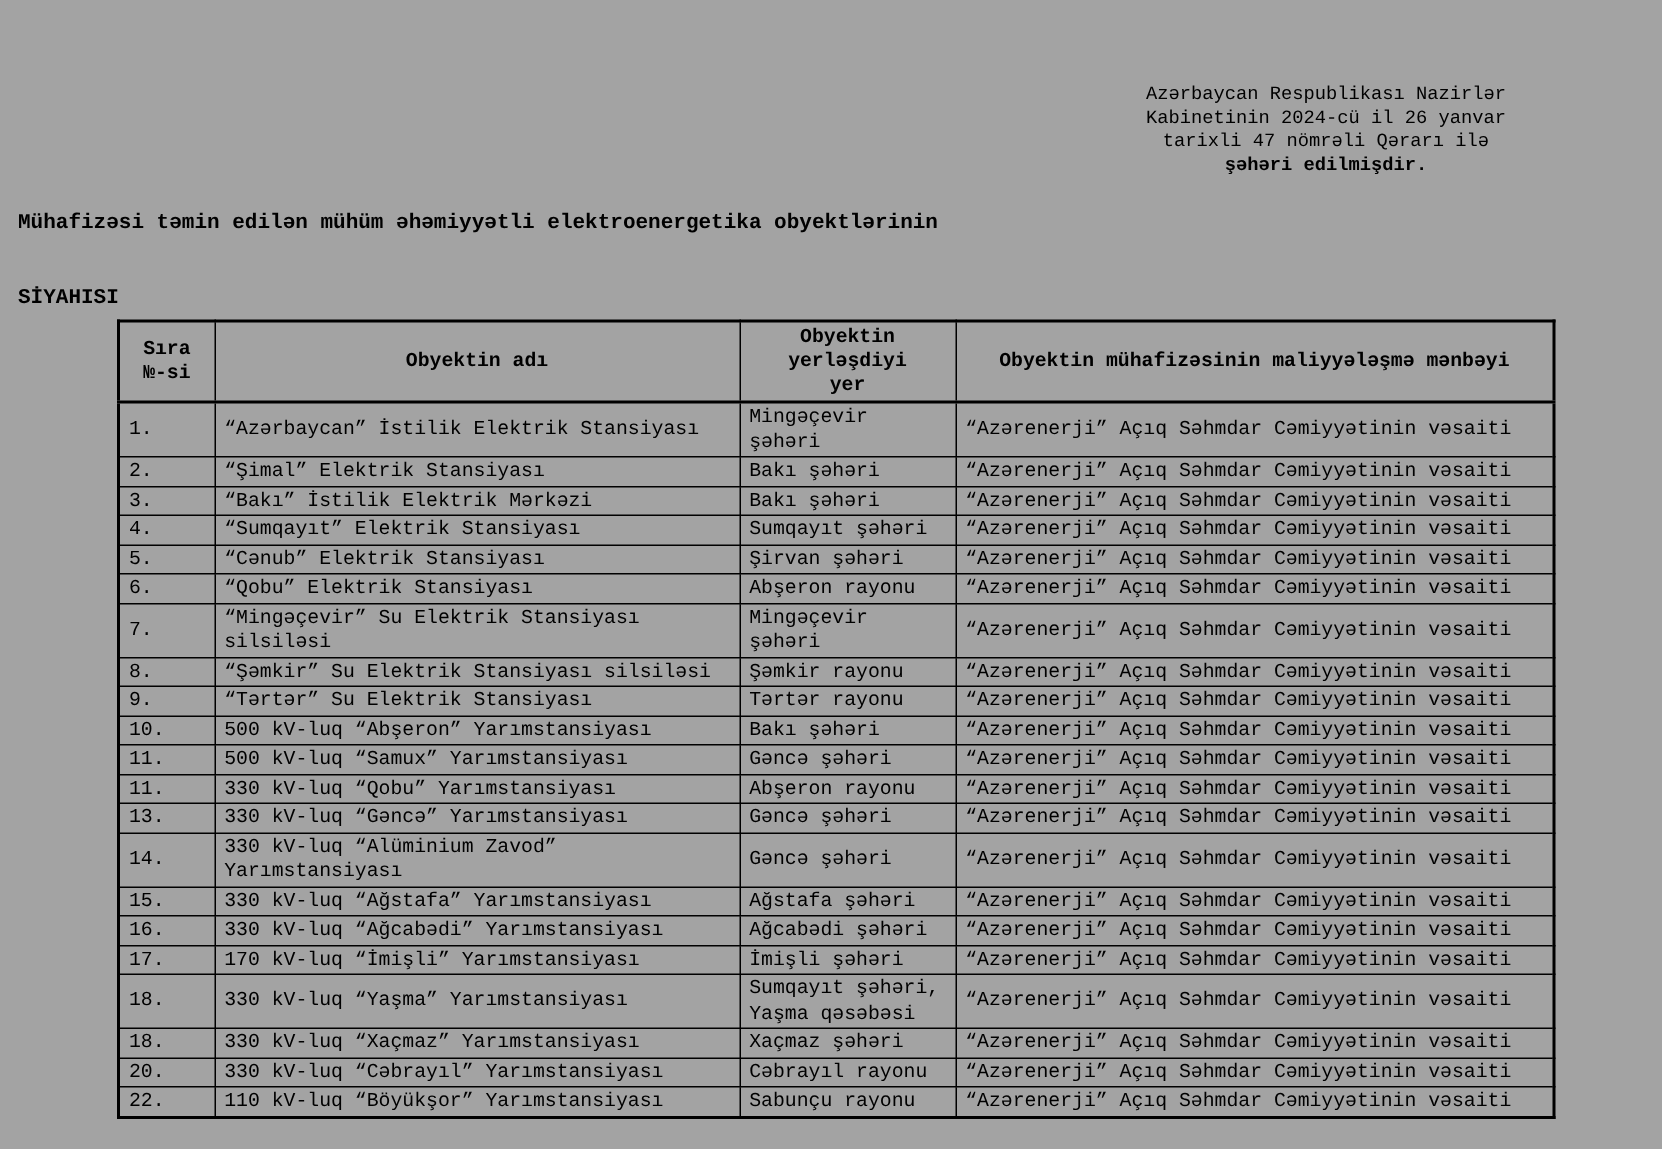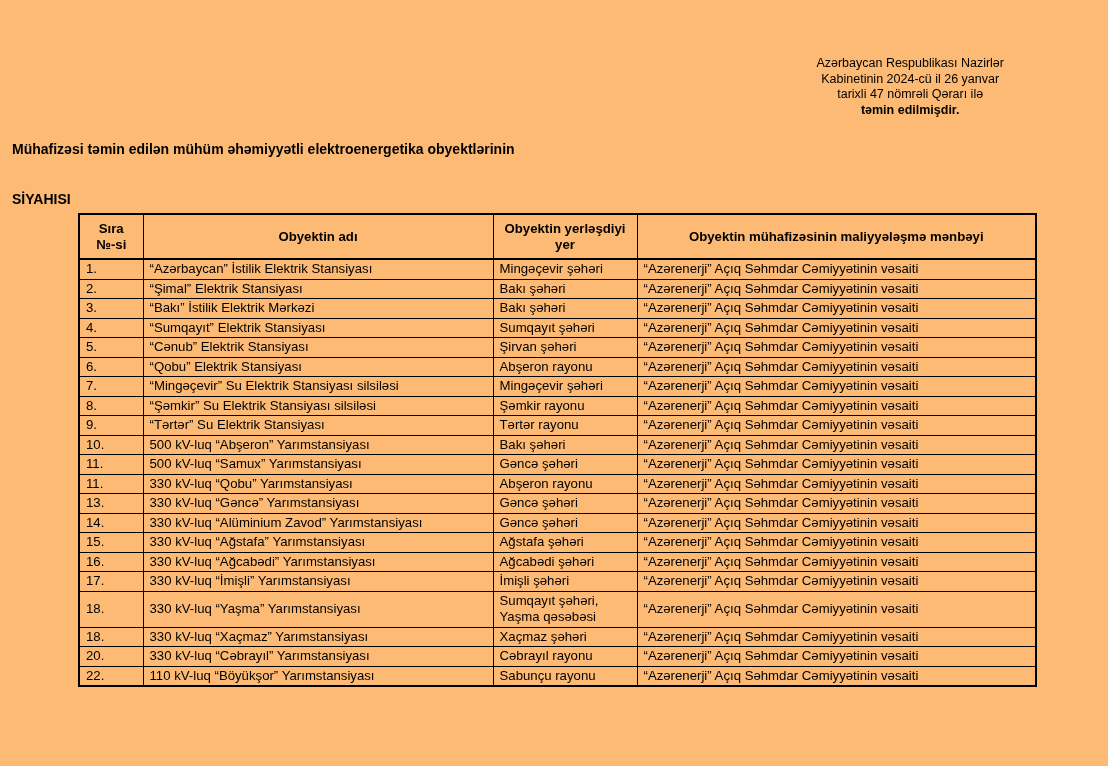--- a/index.html
+++ b/index.html
@@ -5,22 +5,23 @@
   * { margin: 0; padding: 0; box-sizing: border-box; }
   html, body { background: #ffffff; }
   body {
     font-family: "Liberation Sans", "DejaVu Sans", sans-serif;
     color: #000;
   }
   .page {
     position: relative;
     width: 1108px;
     height: 766px;
-    background: #fdba74;
+    background: #a3a3a3;
     overflow: hidden;
+    font-family: Liberation Mono, monospace;
   }
   .approval {
     position: absolute;
     top: 56px;
     right: 104px;
     text-align: center;
     font-size: 12.5px;
     line-height: 15.5px;
     white-space: nowrap;
   }
@@ -77,21 +78,21 @@
 </style>
 </head>
 <body>
 
 <div class="page">
 
   <div class="approval">
     <div>Azərbaycan Respublikası Nazirlər</div>
     <div>Kabinetinin 2024-cü il 26 yanvar</div>
     <div>tarixli 47 nömrəli Qərarı ilə</div>
-    <div class="bold">təmin edilmişdir.</div>
+    <div class="bold">şəhəri edilmişdir.</div>
   </div>
 
   <div class="doc-title">
     <div>Mühafizəsi təmin edilən mühüm əhəmiyyətli elektroenergetika obyektlərinin</div>
     <div class="subtitle">SİYAHISI</div>
   </div>
 
   <table class="objects">
     <colgroup>
       <col class="col-num">
@@ -201,21 +202,21 @@
           <td class="c4">“Azərenerji” Açıq Səhmdar Cəmiyyətinin vəsaiti</td>
         </tr>
         <tr>
           <td class="c1">16.</td>
           <td class="c2">330 kV-luq “Ağcabədi” Yarımstansiyası</td>
           <td class="c3">Ağcabədi şəhəri</td>
           <td class="c4">“Azərenerji” Açıq Səhmdar Cəmiyyətinin vəsaiti</td>
         </tr>
         <tr>
           <td class="c1">17.</td>
-          <td class="c2">330 kV-luq “İmişli” Yarımstansiyası</td>
+          <td class="c2">170 kV-luq “İmişli” Yarımstansiyası</td>
           <td class="c3">İmişli şəhəri</td>
           <td class="c4">“Azərenerji” Açıq Səhmdar Cəmiyyətinin vəsaiti</td>
         </tr>
         <tr>
           <td class="c1">18.</td>
           <td class="c2">330 kV-luq “Yaşma” Yarımstansiyası</td>
           <td class="c3">Sumqayıt şəhəri,
 Yaşma qəsəbəsi</td>
           <td class="c4">“Azərenerji” Açıq Səhmdar Cəmiyyətinin vəsaiti</td>
         </tr>

